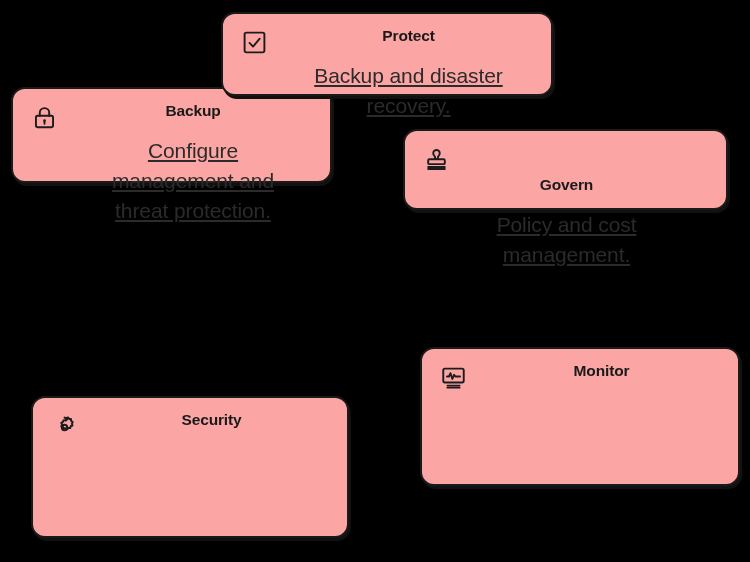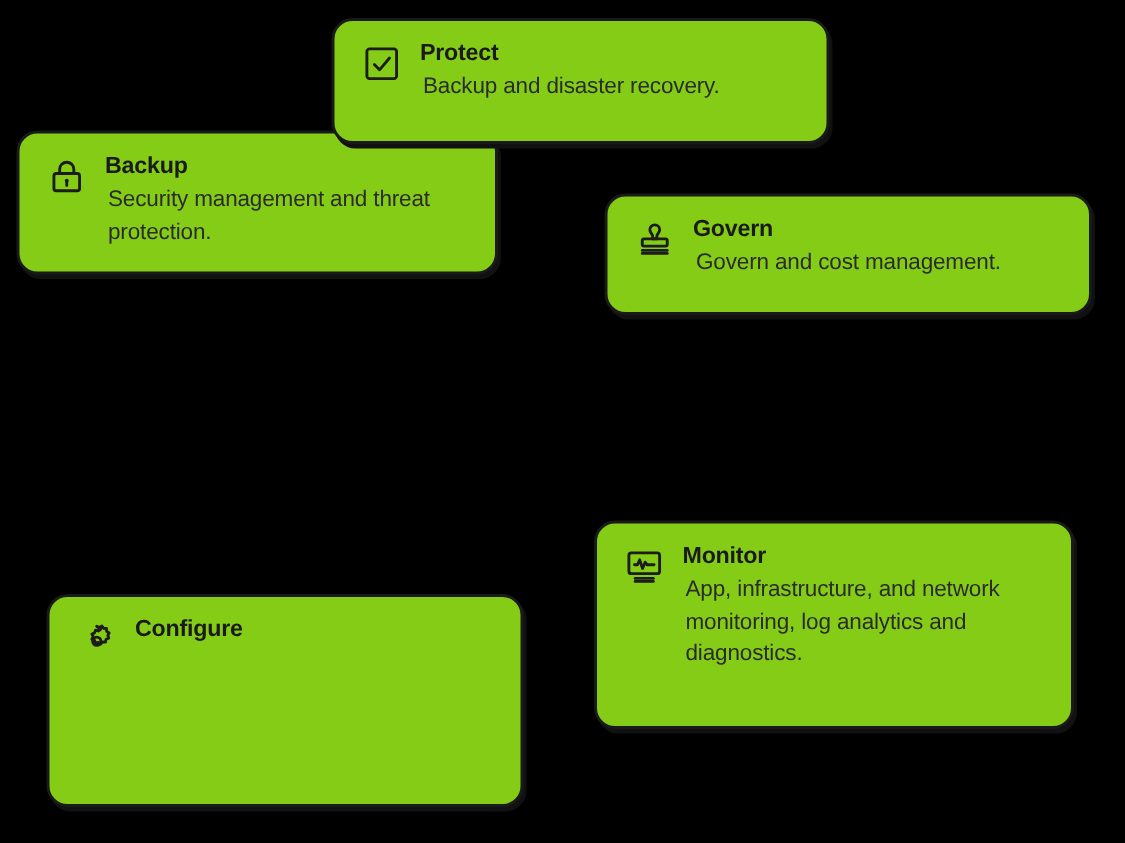--- a/index.html
+++ b/index.html
@@ -18,27 +18,28 @@
 
   .canvas {
     position: absolute;
     inset: 0;
     background: #000000;
   }
 
   .card {
     position: absolute;
     box-sizing: border-box;
-    background: #84cc16;
+    background: #fca5a5;
     border: 2.5px solid #1a1a1a;
     border-radius: 14px;
     display: flex;
     align-items: flex-start;
     box-shadow: 2px 3px 0 0 #111111;
     padding: 11px 14px 12px 16px;
+    text-align: center;
   }
 
   .card-icon {
     flex: 0 0 auto;
     width: 30px;
     height: 30px;
     margin-top: 2px;
     margin-right: 11px;
     display: flex;
     align-items: center;
@@ -60,26 +61,27 @@
   .card-title {
     font-size: 15.5px;
     font-weight: bold;
     color: #1a1a1a;
     line-height: 1.24;
     letter-spacing: -0.15px;
     margin: 0 0 1px 0;
   }
 
   .card-desc {
-    font-size: 15px;
+    font-size: 21px;
     font-weight: normal;
     color: #2b2b2b;
     line-height: 1.42;
     letter-spacing: -0.1px;
-    margin: 2px;
+    margin: 16px;
+    text-decoration: underline;
   }
 
   
   #card-protect {
     left: 221px;
     top: 12px;
     width: 332px;
     height: 84px;
     z-index: 5;
   }
@@ -89,23 +91,24 @@
     width: 321px;
     height: 96px;
     z-index: 4;
   }
   #card-govern {
     left: 403px;
     top: 129px;
     width: 325px;
     height: 81px;
     z-index: 3;
+    flex-direction: column;
   }
   #card-monitor {
-    left: 396px;
+    left: 420px;
     top: 347px;
     width: 320px;
     height: 139px;
     z-index: 3;
   }
   #card-configure {
     left: 31px;
     top: 396px;
     width: 318px;
     height: 142px;
@@ -134,59 +137,58 @@
     <span class="card-icon">
       <svg viewBox="0 0 24 24" fill="none" stroke="currentColor" stroke-width="1.7" stroke-linecap="round" stroke-linejoin="round">
         <rect x="4.4" y="10.4" width="15.2" height="10.2" rx="1.4"></rect>
         <path d="M7.8 10.4V7.9a4.2 4.2 0 0 1 8.4 0v2.5"></path>
         <circle cx="12" cy="14.6" r="1.15" fill="currentColor" stroke="none"></circle>
         <path d="M12 15.4v2.1"></path>
       </svg>
     </span>
     <div class="card-body">
       <p class="card-title">Backup</p>
-      <p class="card-desc">Security management and threat protection.</p>
+      <p class="card-desc">Configure management and threat protection.</p>
     </div>
   </div>
 
   <div class="card" id="card-govern">
     <span class="card-icon">
       <svg viewBox="0 0 24 24" fill="none" stroke="currentColor" stroke-width="1.7" stroke-linecap="round" stroke-linejoin="round">
         <path d="M9.1 6.4a2.9 2.9 0 0 1 5.8 0c0 1.5-1.1 2.2-1.5 3.1-.25.6-.2 1.3-.05 2.2h-2.7c.15-.9.2-1.6-.05-2.2-.4-.9-1.5-1.6-1.5-3.1z"></path>
         <rect x="4.6" y="11.8" width="14.8" height="4.3" rx="1.1"></rect>
         <path d="M4.6 18.6h14.8"></path>
         <path d="M4.6 20.4h14.8"></path>
       </svg>
     </span>
     <div class="card-body">
       <p class="card-title">Govern</p>
-      <p class="card-desc">Govern and cost management.</p>
+      <p class="card-desc">Policy and cost management.</p>
     </div>
   </div>
 
   <div class="card" id="card-monitor">
     <span class="card-icon">
       <svg viewBox="0 0 24 24" fill="none" stroke="currentColor" stroke-width="1.7" stroke-linecap="round" stroke-linejoin="round">
         <rect x="2.9" y="4.1" width="18.2" height="12.3" rx="1.5"></rect>
         <polyline points="6.2,11.1 8.0,11.1 9.3,8.2 11.0,13.3 12.5,9.6 13.7,11.1 17.8,11.1"></polyline>
         <path d="M6.6 19.2h10.8"></path>
         <path d="M6.6 21.0h10.8"></path>
       </svg>
     </span>
     <div class="card-body">
       <p class="card-title">Monitor</p>
-      <p class="card-desc">App, infrastructure, and network monitoring, log analytics and diagnostics.</p>
     </div>
   </div>
 
   <div class="card" id="card-configure">
     <span class="card-icon">
       <svg viewBox="0 0 24 24" fill="none" stroke="currentColor" stroke-width="1.7" stroke-linecap="round" stroke-linejoin="round">
         <path d="M12 3.1l1.55.72 1.5-.83 1.02 1.38 1.71.05.12 1.71 1.45.92-.78 1.53.55 1.62-1.6.62-.34 1.68-1.71-.1-1.16 1.26-1.4-.99-1.66.43-.6-1.6-1.55-.72.83-1.5-.83-1.5 1.55-.72.6-1.6 1.66.43 1.4-.99z" transform="translate(0,0.9)"></path>
         <circle cx="12" cy="12.9" r="2.45"></circle>
       </svg>
     </span>
     <div class="card-body">
-      <p class="card-title">Configure</p>
+      <p class="card-title">Security</p>
     </div>
   </div>
 
 </div>
 
 </body></html>

